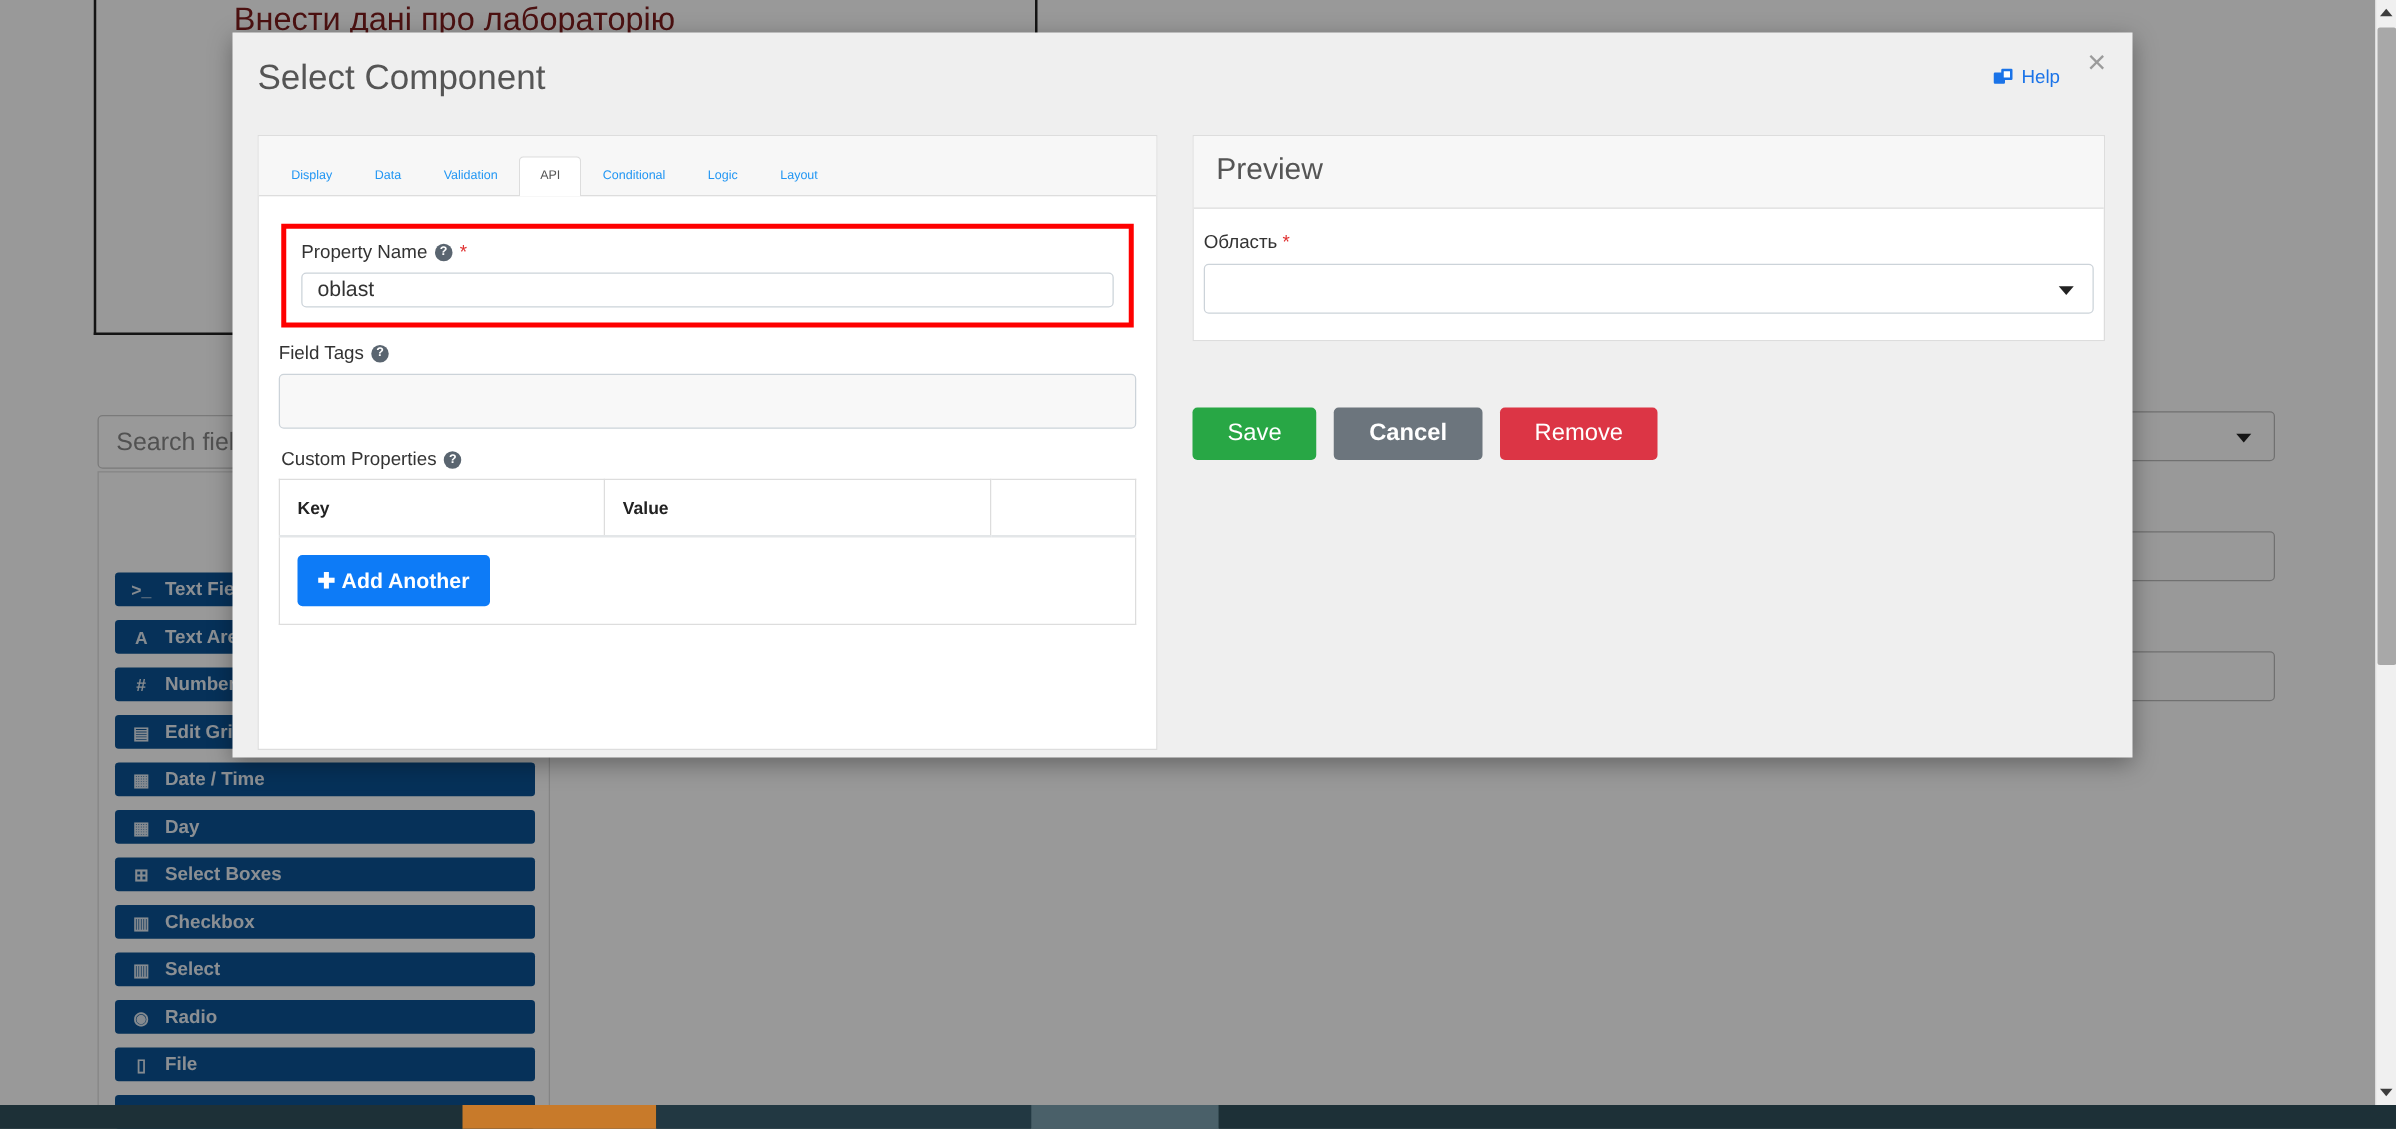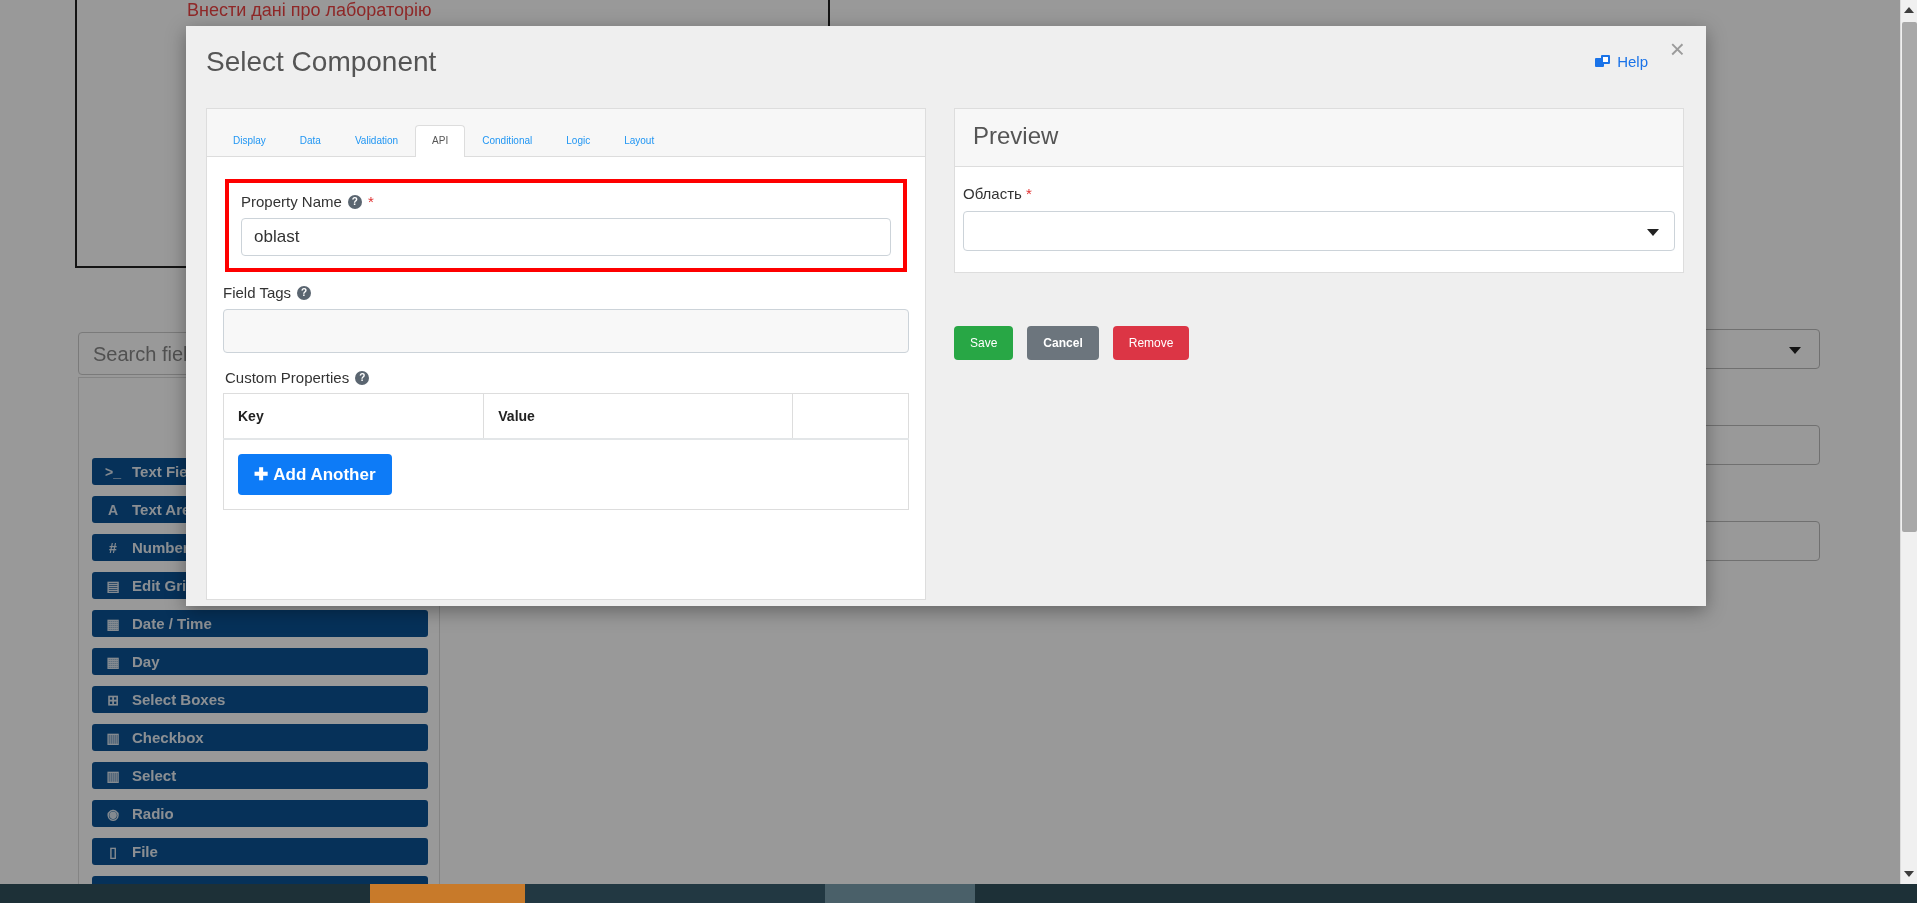--- a/index.html
+++ b/index.html
@@ -18,21 +18,21 @@
     background: #ffffff;
   }
   .bg-left-panel {
     position: absolute; left: 75px; top: 0px;
     width: 755px; height: 268px;
     border: 2px solid #222; border-top: none;
     background: #fff;
   }
   .bg-title {
     position: absolute; left: 110px; top: 0px;
-    font-size: 18px; color: #ef4444; white-space: nowrap;
+    font-size: 26px; color: #7f1d1d; white-space: nowrap;
   }
   .bg-rule {
     position: absolute; left: 110px; top: 30px;
     width: 710px; height: 2px; background: #333;
   }
   .bg-sublabel {
     position: absolute; left: 110px; top: 82px;
     font-size: 13px; color: #555; white-space: nowrap;
   }
   .bg-slug {
@@ -173,21 +173,21 @@
     display: flex; align-items: center; gap: 6px;
   }
   .qmark {
     display: inline-flex; align-items: center; justify-content: center;
     width: 14px; height: 14px; border-radius: 50%;
     background: #5a6570; color: #fff; font-size: 10px;
     font-weight: bold; font-family: "Liberation Sans", sans-serif;
   }
   .req-star { color: #e03030; font-size: 15px; }
   .txt-input {
-    width: 100%; height: 38px;
+    width: 100%; height: 28px;
     border: 1px solid #ccd3d9; border-radius: 4px;
     background: #fff; font-size: 17px; color: #333;
     padding: 6px 12px; font-family: "Liberation Sans", sans-serif;
     outline: none;
   }
   .tags-box {
     width: 100%; height: 44px;
     border: 1px solid #ccd3d9; border-radius: 4px;
     background: #f8f8f8; margin-bottom: 16px;
   }
@@ -234,21 +234,21 @@
     border-left: 6px solid transparent;
     border-right: 6px solid transparent;
     border-top: 7px solid #222;
   }
   .pv-actions {
     position: absolute; left: 768px; top: 300px;
     display: flex; gap: 14px;
   }
   .act-btn {
     border: none; border-radius: 4px; color: #fff;
-    font-size: 12px; padding: 10px 16px; cursor: pointer;
+    font-size: 19px; padding: 10px 28px; cursor: pointer;
     font-family: "Liberation Sans", sans-serif;
     text-align: right;
   }
 
   
   #vscroll {
     position: absolute; right: 0; top: 0; width: 17px; height: 884px;
     background: #f0f0f0; border-left: 1px solid #dcdcdc;
   }
   #vthumb {

